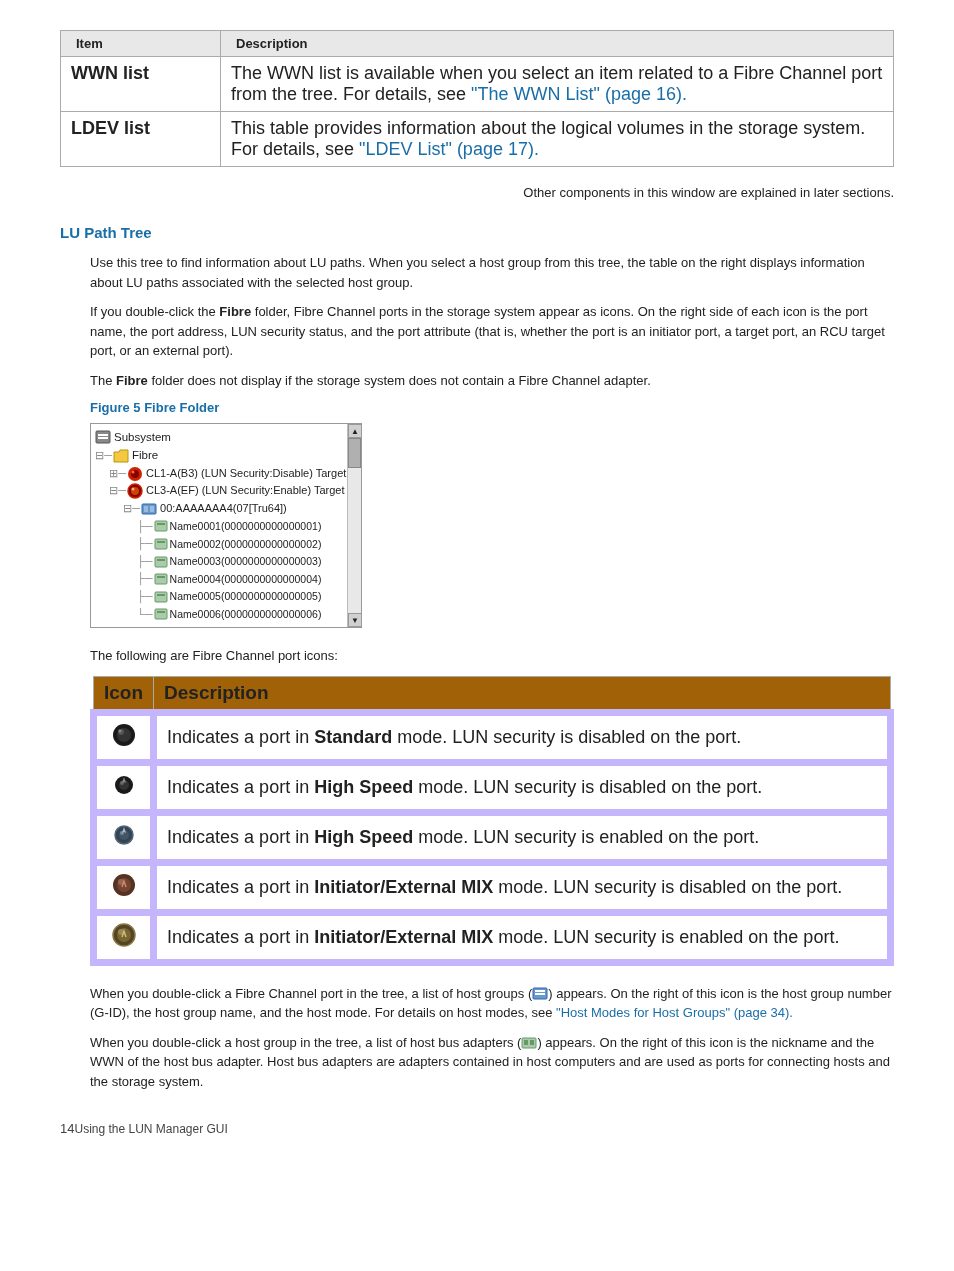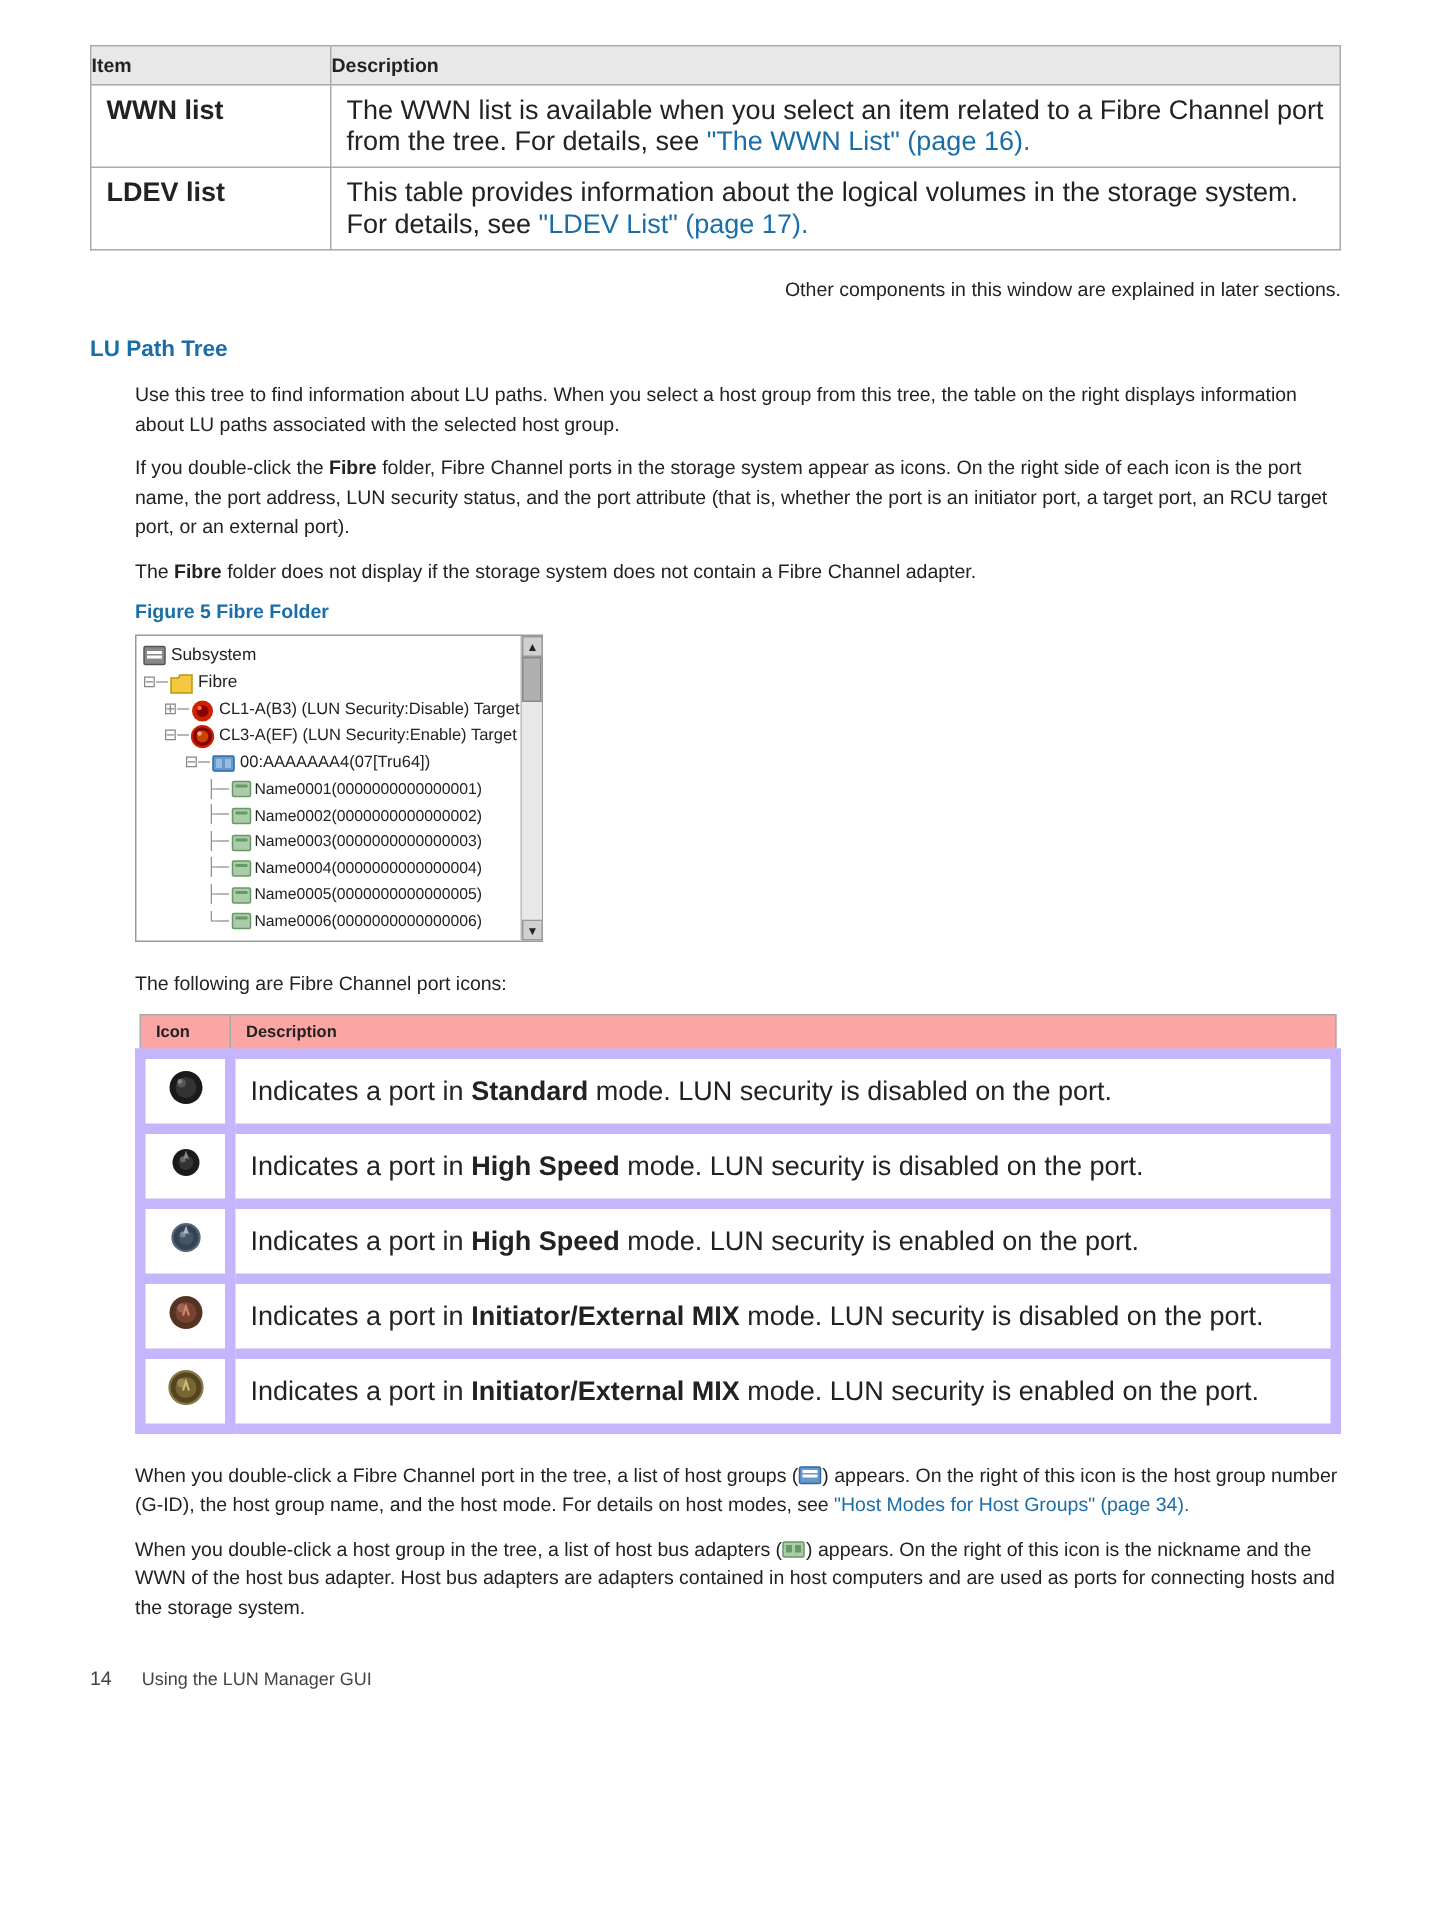--- a/index.html
+++ b/index.html
@@ -15,21 +15,21 @@
 
     
     .ref-table {
       width: 100%;
       border-collapse: collapse;
       margin-bottom: 18px;
     }
     .ref-table th {
       background: #e8e8e8;
       border: 1px solid #aaa;
-      padding: 5px 0;
+      padding: 5px 15px;
       font-weight: bold;
       font-size: 13px;
       text-align: left;
     }
     .ref-table td {
       border: 1px solid #aaa;
       padding: 6px 10px;
       vertical-align: top;
       font-size: 18px;
     }
@@ -75,46 +75,45 @@
       margin-top: 4px;
     }
 
     
     .icon-table {
       width: 100%;
       border-collapse: collapse;
       margin-bottom: 18px;
     }
     .icon-table th {
-      background: #fca5a5;
+      background: #a16207;
       border: 1px solid #aaa;
       padding: 5px 10px;
       font-weight: bold;
       text-align: left;
-      font-size: 11px;
+      font-size: 19px;
     }
     .icon-table td {
       border: 7px solid #c4b5fd;
       padding: 7px 10px;
       vertical-align: middle;
       font-size: 18px;
     }
     .icon-table td:first-child {
       width: 60px;
       text-align: center;
     }
 
     
     .page-footer {
       margin-top: 30px;
       font-size: 12px;
       color: #444;
       display: flex;
       align-items: center;
-      gap: 20px;
     }
     .page-number { font-size: 13px; }
 
     
     .tree-wrapper {
       display: flex;
       border: 1px solid #999;
       width: 272px;
       margin-bottom: 18px;
       background: #fff;

